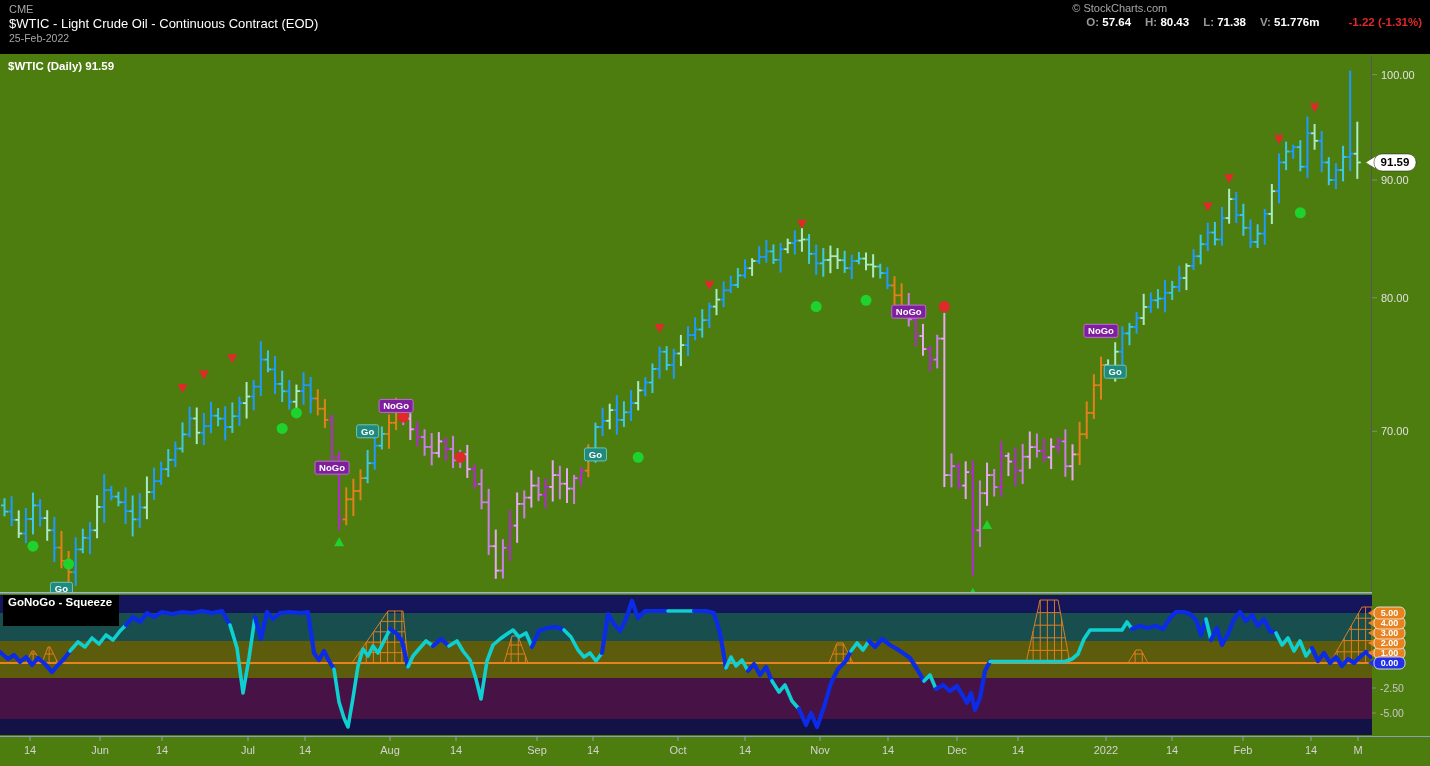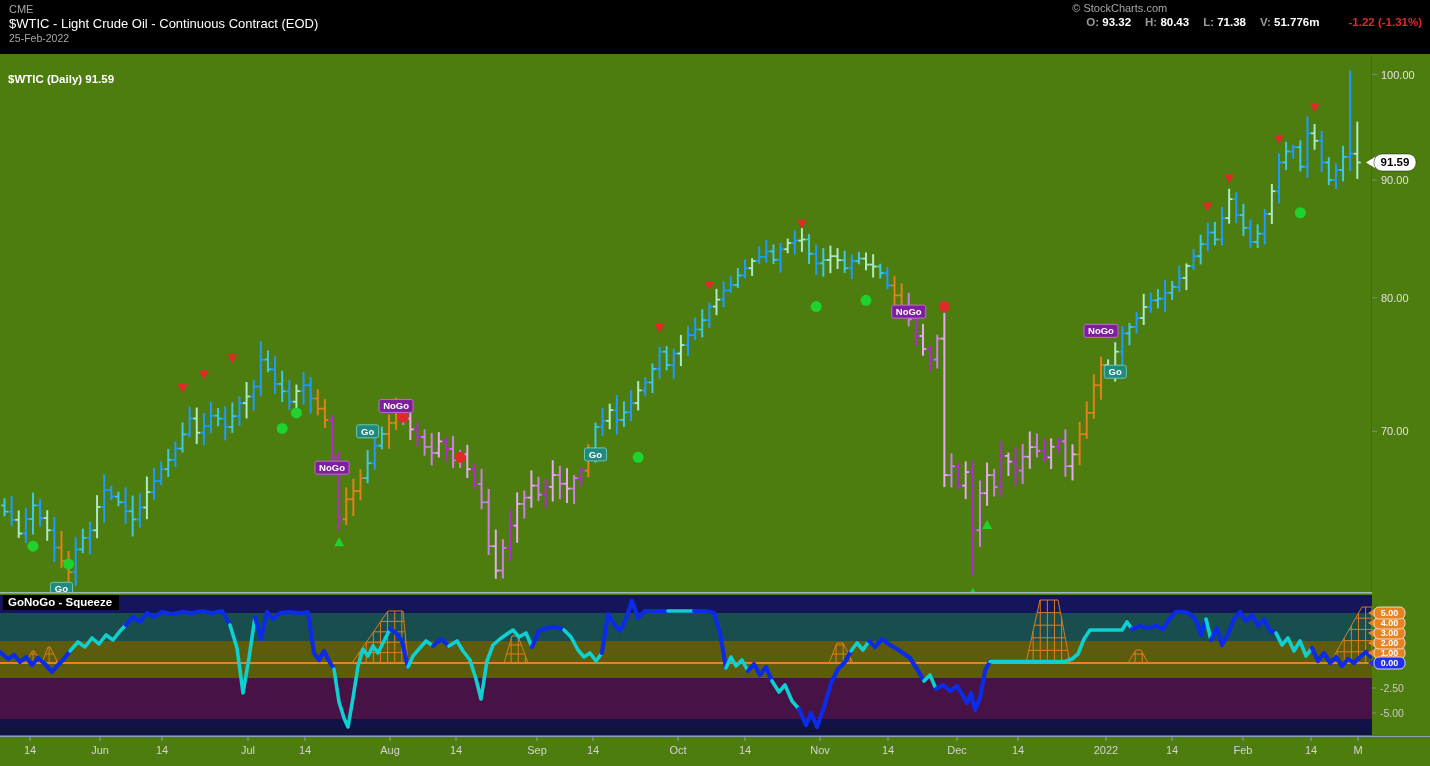--- a/index.html
+++ b/index.html
@@ -12,40 +12,40 @@
   .date{color:#a6a6a6;font-size:10.5px;line-height:13px;}
   .h-right{position:absolute;right:8px;top:2px;}
   .copyright{color:#a6a6a6;font-size:11px;line-height:13px;}
   .price-row{line-height:18px;}
   .price-row .last{color:#fff;font-weight:bold;font-size:15.5px;}
   .price-row .dir{color:#e02a2a;font-size:13px;margin-left:6px;}
   .ohlc{color:#fff;font-size:11.5px;font-weight:bold;line-height:14px;}
   .ohlc .lbl{color:#9a9a9a;}
   .ohlc span.pair{margin-left:14px;}
   .ohlc .chg{color:#e02a2a;margin-left:29px;}
-  .legend-main{position:absolute;left:8px;top:60px;color:#fff;font-weight:bold;font-size:11.5px;margin-top:13px;}
+  .legend-main{position:absolute;left:8px;top:60px;color:#fff;font-weight:bold;font-size:11.5px;}
   .legend-squeeze{position:absolute;left:3px;top:595px;color:#fff;font-weight:bold;font-size:11.5px;
-                  background:#000;padding:1px 7px 2px 5px;}
+                  background:#000;padding:1px 7px 18px 5px;}
   svg text{font-family:"Liberation Sans", sans-serif;}
 </style>
 </head>
 <body>
 
 <div class="screen">
 
   <div class="header">
     <div class="h-left">
       <div class="exchange">CME</div>
       <div class="title">$WTIC - Light Crude Oil - Continuous Contract (EOD)</div>
       <div class="date">25-Feb-2022</div>
     </div>
     <div class="h-right">
       <div class="copyright">© StockCharts.com</div>
       <div class="ohlc">
-        <span class="pair"><span class="lbl">O:</span> <span>93.32</span></span><span class="pair"><span class="lbl">H:</span> <span>80.43</span></span><span class="pair"><span class="lbl">L:</span> <span>71.38</span></span><span class="pair"><span class="lbl">V:</span> <span>51.776m</span></span><span class="chg">-1.22 (-1.31%)</span>
+        <span class="pair"><span class="lbl">O:</span> <span>57.64</span></span><span class="pair"><span class="lbl">H:</span> <span>80.43</span></span><span class="pair"><span class="lbl">L:</span> <span>71.38</span></span><span class="pair"><span class="lbl">V:</span> <span>51.776m</span></span><span class="chg">-1.22 (-1.31%)</span>
       </div>
     </div>
   </div>
 
   <svg id="plot" width="1430" height="766" viewBox="0 0 1430 766" style="position:absolute;left:0;top:0;">
       <defs>
         <clipPath id="mainClip">
           <rect x="0" y="56" width="1372" height="536"></rect>
         </clipPath>
         <clipPath id="sqClip">

